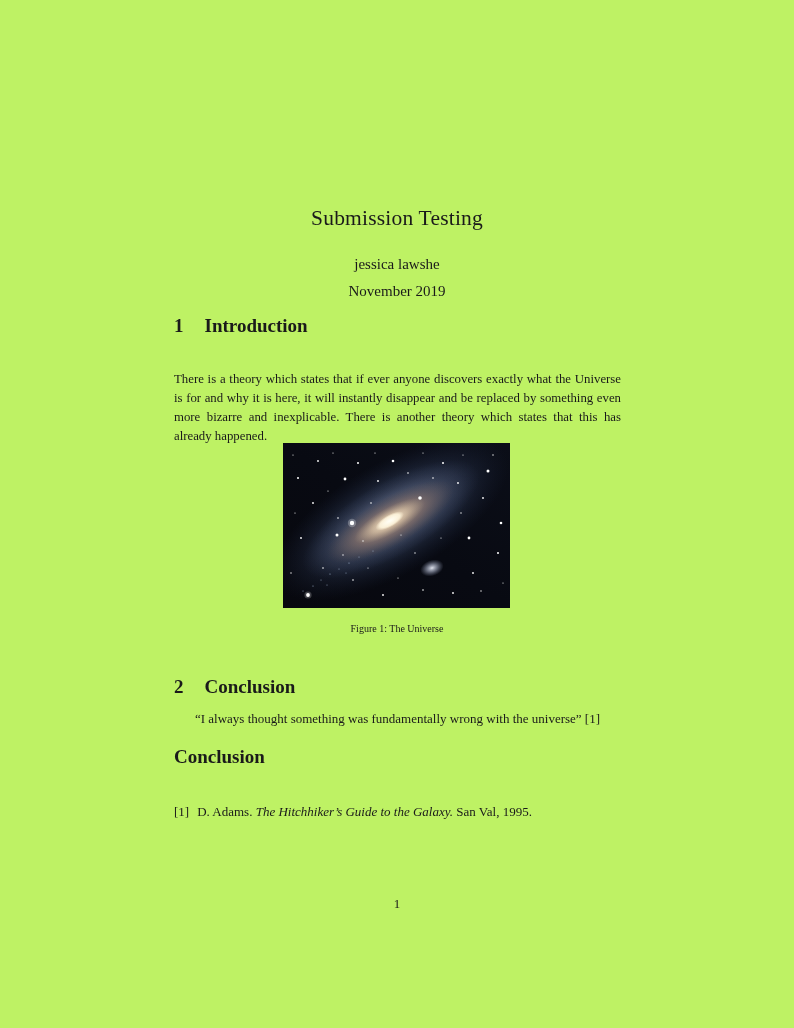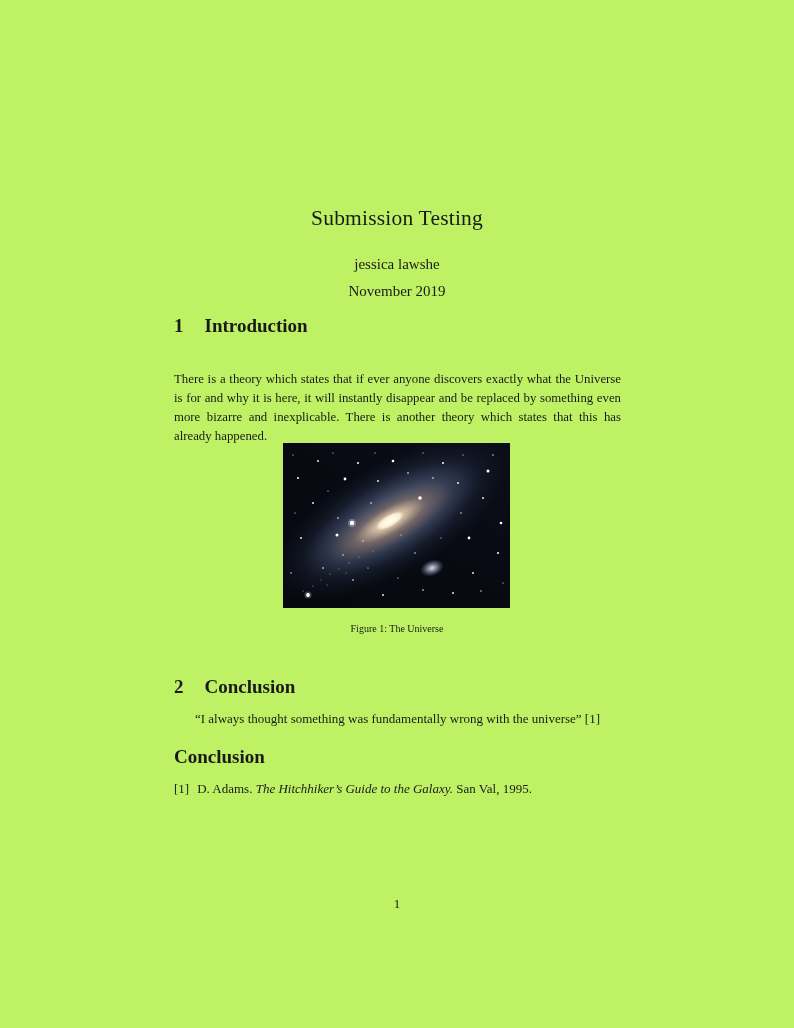--- a/index.html
+++ b/index.html
@@ -36,21 +36,21 @@
   .p-quote { top:709px; text-align:center; font-size:13px; }
 
   .figure-wrap {
     position:absolute; top:443px; left:283px;
     width:227px; height:165px;
   }
   .figure-wrap svg { display:block; width:227px; height:165px; }
   .fig-caption { top:623px; font-size:10px; }
 
   .ref-item {
-    position:absolute; top:781px; left:174px; width:460px;
+    position:absolute; top:804px; left:174px; width:460px;
     font-size:13px;
   }
   .ref-item .ref-label { display:inline-block; margin-right:8px; }
   .ref-item .ref-title { font-style:italic; }
 
   .page-number { top:896px; font-size:13px; }
 </style>
 </head>
 <body>
 

